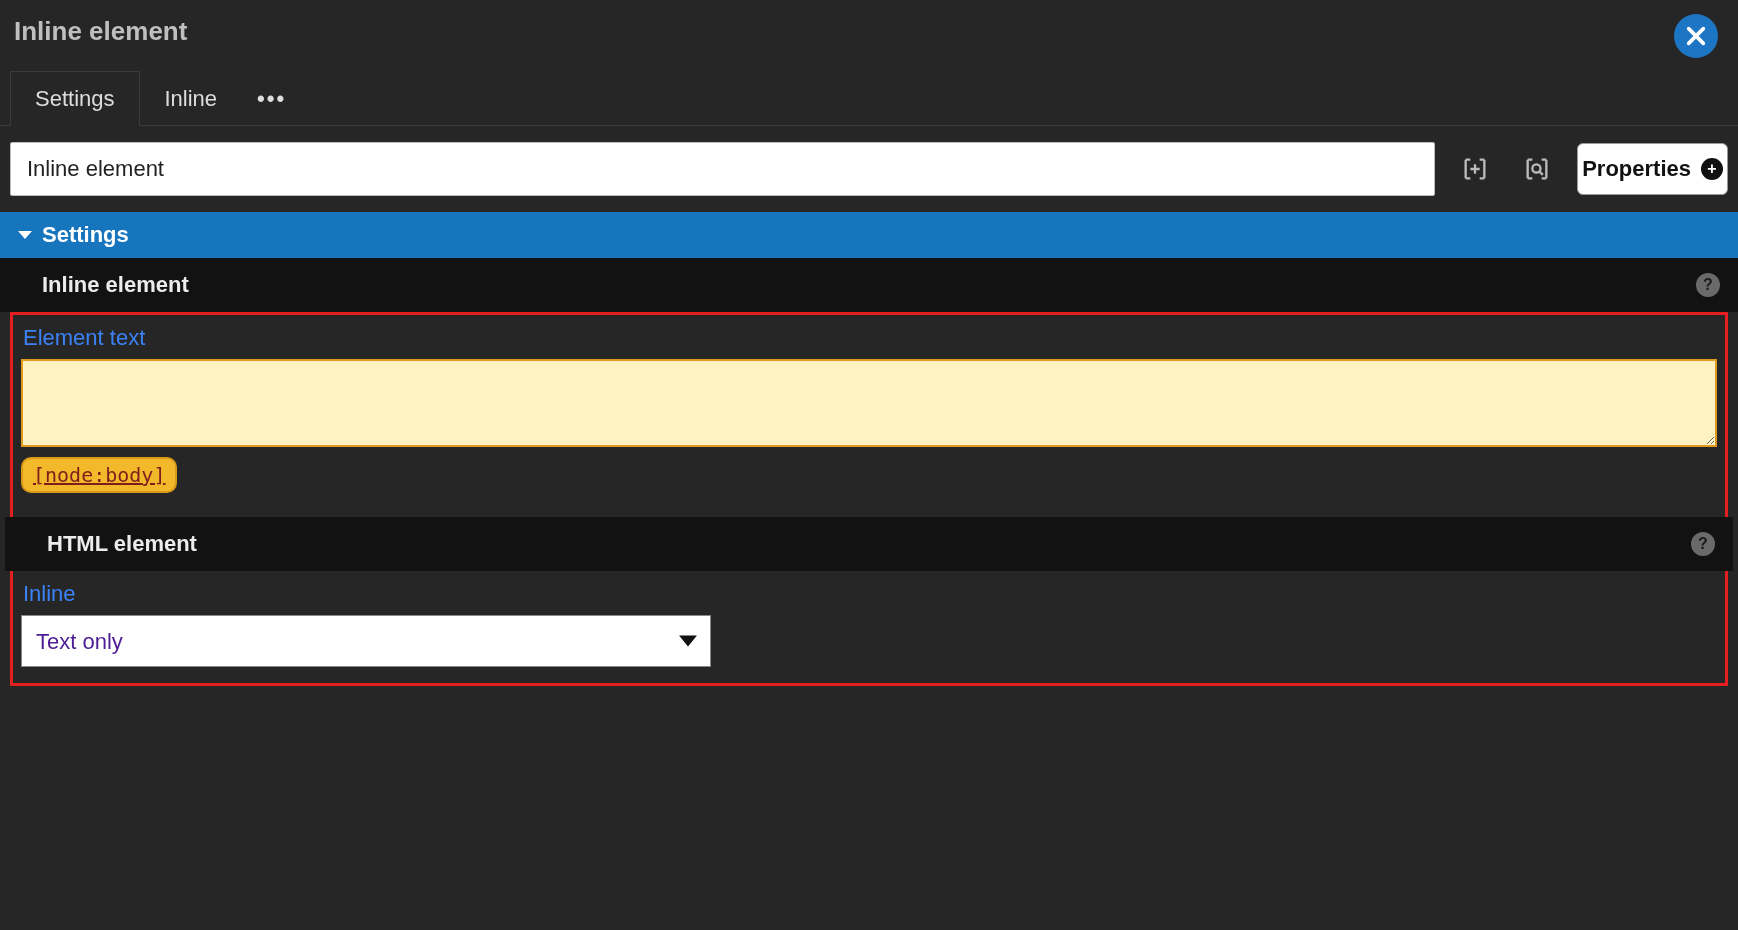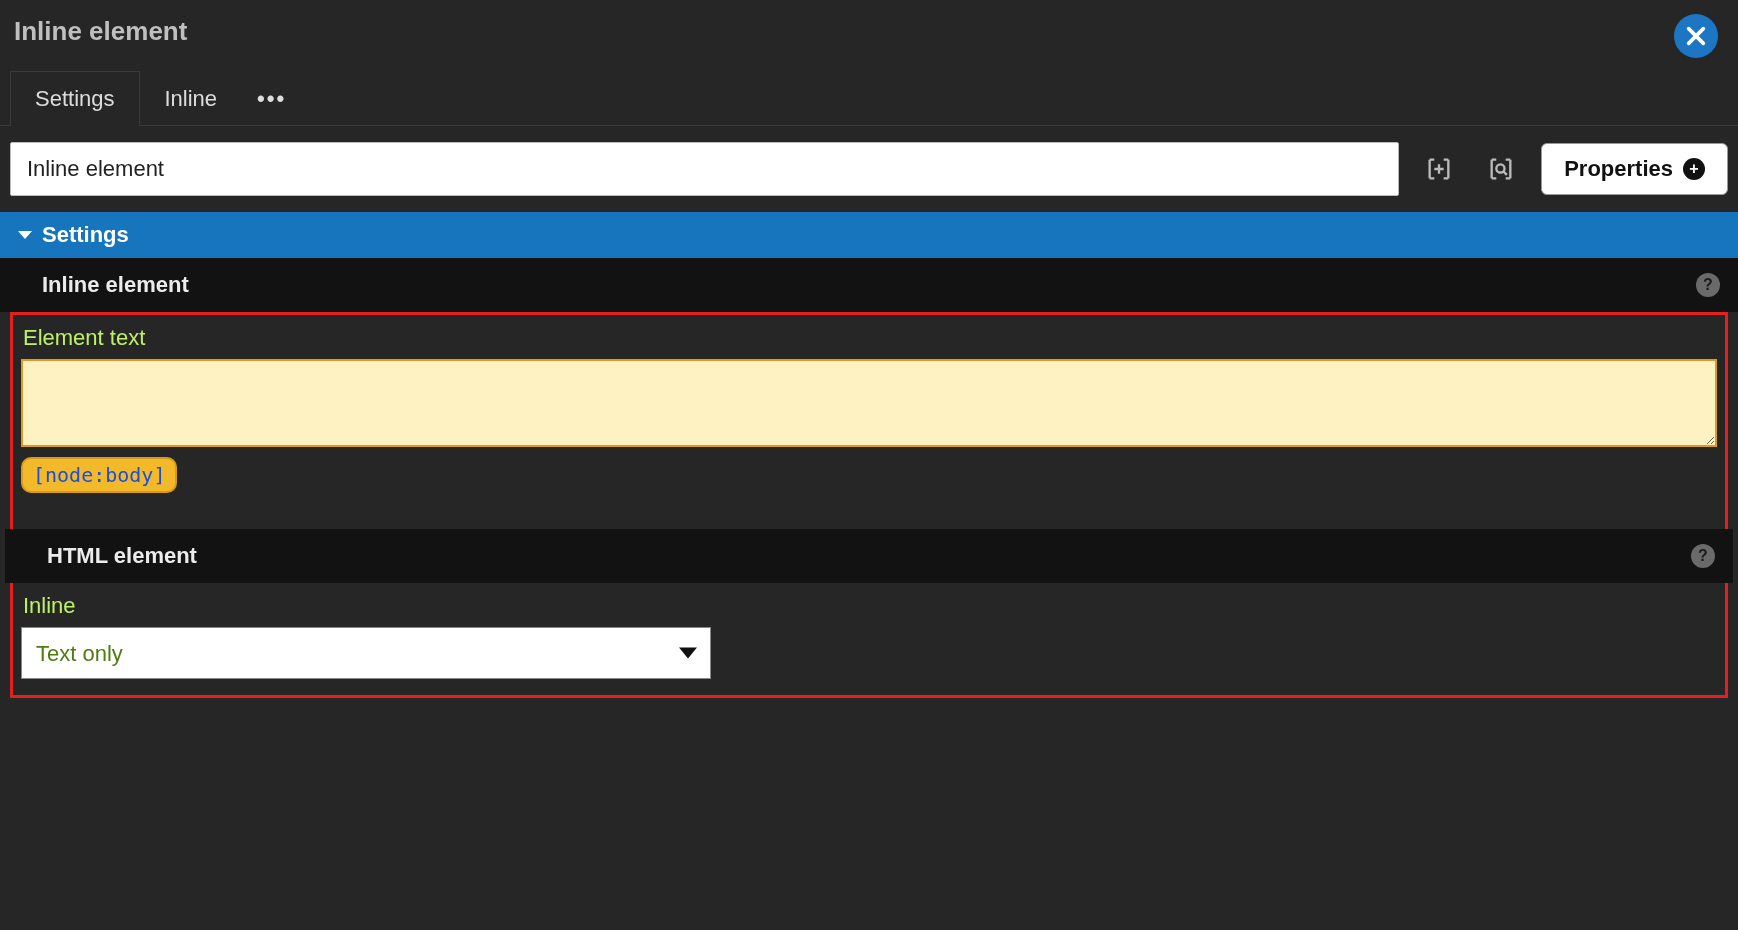--- a/index.html
+++ b/index.html
@@ -88,21 +88,21 @@
     cursor: pointer;
     color: #bbb;
   }
   .icon-btn svg { width: 28px; height: 28px; stroke: #bbb; fill: none; stroke-width: 2; }
   .properties-btn {
     display: flex; align-items: center; gap: 10px;
     background: #fff;
     color: #111;
     border: 1px solid #999;
     border-radius: 6px;
-    padding: 12px 22px;
+    padding: 12px 4px;
     font-size: 22px;
     font-weight: 700;
     cursor: pointer;
   }
   .properties-btn .plus-circle {
     width: 22px; height: 22px; border-radius: 50%;
     background: #111; color: #fff;
     display: flex; align-items: center; justify-content: center;
     font-size: 16px; font-weight: 900;
     line-height: 1;
@@ -142,57 +142,58 @@
   }
 
   .highlight-box {
     border: 3px solid #e41f1f;
     margin: 0 10px 0 10px;
     padding: 0;
   }
 
   .field-block { padding: 8px 8px 16px 8px; }
   .field-label {
-    color: #bef264;
+    color: #3b82f6;
     font-size: 22px;
     font-weight: 400;
     padding: 2px 0 8px 2px;
   }
   .textarea {
     width: 100%;
     height: 88px;
     background: #fff2c2;
     border: 2px solid #e09a1d;
     resize: both;
     padding: 8px;
     font-size: 18px;
     color: #222;
     display: block;
   }
   .token-chip {
     display: inline-block;
     margin-top: 10px;
     background: #f2b92a;
-    color: #1d4ed8;
+    color: #7f1d1d;
     border: 2px solid #d99a17;
     border-radius: 10px;
     padding: 4px 10px;
     font-family: ui-monospace, Menlo, Consolas, monospace;
     font-size: 20px;
     cursor: pointer;
-  }
-
-  .sub-header.nested { margin: 20px -8px 0 -8px; }
+    text-decoration: underline;
+  }
+
+  .sub-header.nested { margin: 8px -8px 0 -8px; }
 
   .select-wrap { position: relative; width: 690px; max-width: 100%; }
   .select {
     width: 100%;
     height: 52px;
     background: #fff;
-    color: #4d7c0f;
+    color: #4c1d95;
     border: 1px solid #888;
     padding: 0 40px 0 14px;
     font-size: 22px;
     appearance: none;
     -webkit-appearance: none;
     cursor: pointer;
   }
   .select-caret {
     position: absolute; right: 14px; top: 50%; transform: translateY(-50%);
     width: 0; height: 0;

